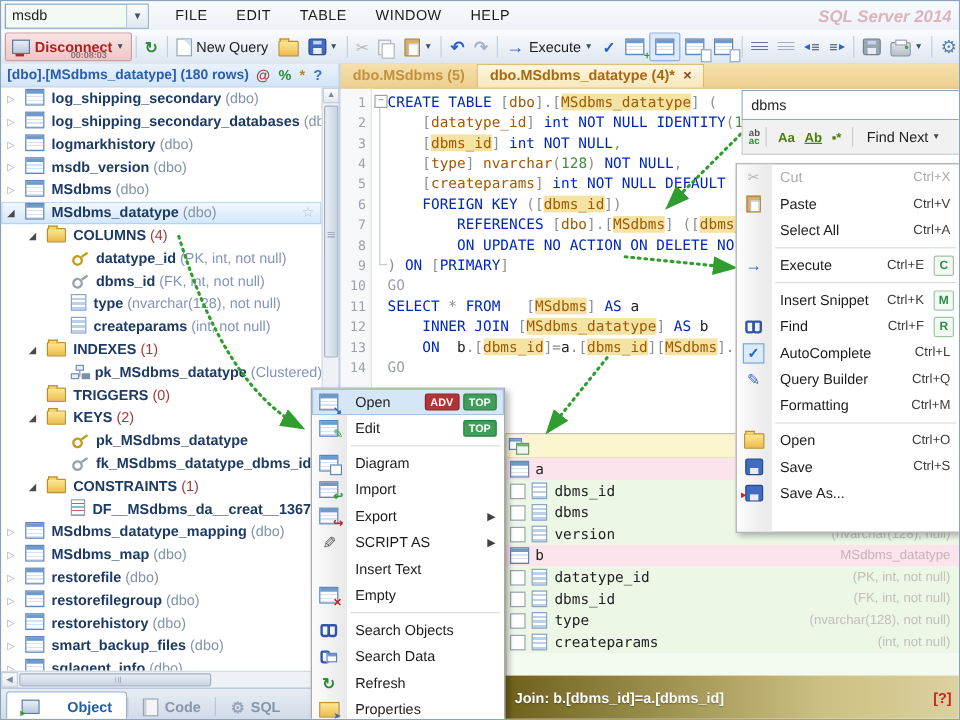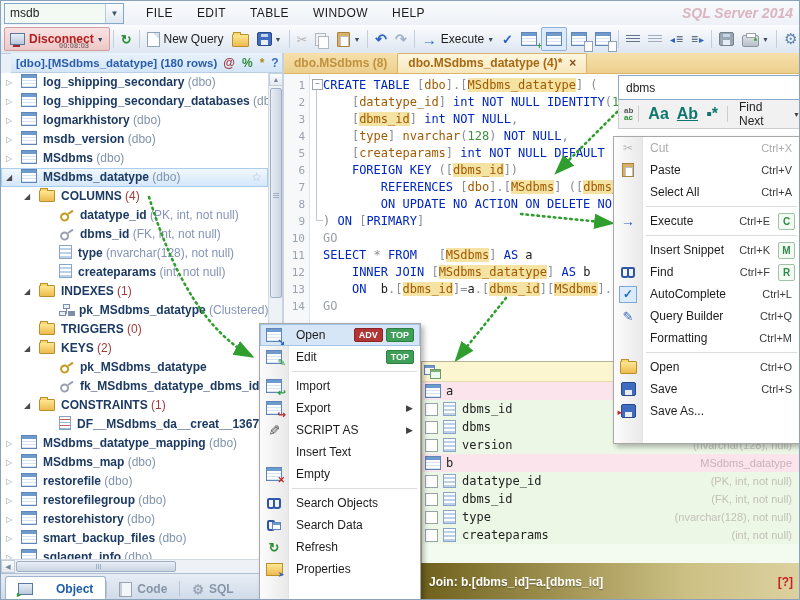--- a/index.html
+++ b/index.html
@@ -54,21 +54,21 @@
   .ti-lines.light{opacity:.55;}
   .ti-arrowL{color:#2a62c8;font-size:10px;margin-right:1px;}
   .ti-arrowR{color:#2a62c8;font-size:10px;margin-left:1px;}
   .ti-eq{color:#3c4c60;font-size:12px;}
   .ti-printer{width:15px;height:10px;background:linear-gradient(#dfe3e9,#b8bfc9);border:1px solid #8a93a0;border-radius:2px;position:relative;margin-top:3px;}
   .ti-printer::before{content:"";position:absolute;left:3px;top:-3px;width:8px;height:3px;background:#fff;border:1px solid #9aa2ac;}
   .ti-printer::after{content:"";position:absolute;right:1px;top:2px;width:3px;height:3px;background:#41a341;border-radius:50%;}
   .ti-gear{color:#5b84ae;font-size:15px;}
 
   
-  #lp-header{position:absolute;left:10px;top:52px;width:283px;height:20px;background:linear-gradient(#e9f2fc,#d3e5f7);border-bottom:1px solid #b9cfe6;display:flex;align-items:center;box-sizing:border-box;text-align:center;}
+  #lp-header{position:absolute;left:0;top:52px;width:283px;height:20px;background:linear-gradient(#e9f2fc,#d3e5f7);border-bottom:1px solid #b9cfe6;display:flex;align-items:center;box-sizing:border-box;text-align:center;}
   #lp-title{color:#2a5dab;font-weight:bold;margin-left:5px;font-size:11.5px;white-space:nowrap;}
   #lp-icons{display:flex;margin-left:6px;gap:7px;font-weight:bold;}
   #tree{position:absolute;left:0;top:72px;width:267px;height:486px;background:#fff;overflow:hidden;}
   .trow{height:19px;line-height:19px;white-space:nowrap;position:relative;font-size:12px;}
   .trow.sel{background:linear-gradient(#f3f9fe,#d2e6fa);box-shadow:inset 0 0 0 1px #a9cdf0;}
   .exp{position:absolute;top:0;font-size:8px;color:#9aa4b0;}
   .exp.open{color:#4a4a4a;font-size:8px;}
   .tlabel2{color:#1c3a63;font-weight:bold;}
   .tsuffix{color:#8094ac;}
   .tcount{color:#a03c3c;}
@@ -130,21 +130,21 @@
   .sg-t{color:#202020;}
 
   
   #findbox{position:absolute;left:617px;top:74px;width:183px;height:25px;box-sizing:border-box;border:1px solid #89a8cc;background:#fff;z-index:9;}
   #findbox input{width:100%;height:100%;border:none;outline:none;font-family:"Liberation Sans",sans-serif;font-size:12px;padding:0 0 0 7px;box-sizing:border-box;color:#222;}
   #findbar{position:absolute;left:617px;top:99px;width:183px;height:29px;background:#f1f1f1;border:1px solid #cdcdcd;border-top:none;box-sizing:border-box;display:flex;align-items:center;z-index:9;}
   .fi-replace{display:flex;flex-direction:column;margin-left:5px;line-height:7px;font-size:8px;font-weight:bold;}
   .fi-replace .r1{color:#555;}
   .fi-replace .r2{color:#2e8b3a;}
   .fsep{width:1px;height:16px;background:#cdcdcd;margin:0 5px;}
-  .fopt{color:#0f766e;font-size:16px;margin:0 4px;font-weight:bold;}
+  .fopt{color:#4d7c0f;font-size:11px;margin:0 4px;font-weight:bold;}
   .fopt.u{text-decoration:underline;}
   #findnext{margin-left:6px;color:#222;}
   #findbar .dd{color:#444;}
 
   
   #joinpanel{position:absolute;left:420px;top:360px;width:380px;height:240px;background:#f3faf0;border:1px solid #b8b294;box-sizing:border-box;z-index:5;}
   #jheader{height:19px;line-height:19px;background:#fbf6cf;border-bottom:1px solid #e4dcae;display:flex;align-items:center;font-family:"DejaVu Sans Mono",monospace;font-size:12px;color:#222;font-weight:bold;}
   .jrow{height:18px;line-height:18px;display:flex;align-items:center;white-space:nowrap;position:relative;}
   .jrow.jt{background:#fbe4ec;}
   .jrow.jc{background:#ecf7e6;}
@@ -396,21 +396,21 @@
       </div>
       <span class="btab-div"></span>
       <div class="btab">
         <span class="bt-sql">⚙</span>
         <span>SQL</span>
       </div>
     </div>
   <div id="splitter"></div>
 
   <div id="etabbar">
-    <div class="etab"><span>dbo.MSdbms (8)</span></div>
+    <div class="etab"><span>dbo.MSdbms (5)</span></div>
     <div class="etab active"><span>dbo.MSdbms_datatype (4)*</span><span class="close">×</span></div>
   </div>
   <div id="ebody"></div>
   <div id="gutter">
       <div class="gnum">1</div>
       <div class="gnum">2</div>
       <div class="gnum">3</div>
       <div class="gnum">4</div>
       <div class="gnum">5</div>
       <div class="gnum">6</div>
@@ -533,20 +533,26 @@
           <span class="mtab mi mi-edit-table"></span>
         </span>
         <span class="mlabel">Edit</span>
         <span class="mbadges">
           <span class="mbadge green">TOP</span>
         </span>
       </div>
       <div class="msep"></div>
       <div class="mrow">
         <span class="mico">
+          <span class="mtab mi mi-diagram"></span>
+        </span>
+        <span class="mlabel">Diagram</span>
+      </div>
+      <div class="mrow">
+        <span class="mico">
           <span class="mtab mi mi-import"></span>
         </span>
         <span class="mlabel">Import</span>
       </div>
       <div class="mrow">
         <span class="mico">
           <span class="mtab mi mi-export"></span>
         </span>
         <span class="mlabel">Export</span>
         <span class="msub">▶</span>

